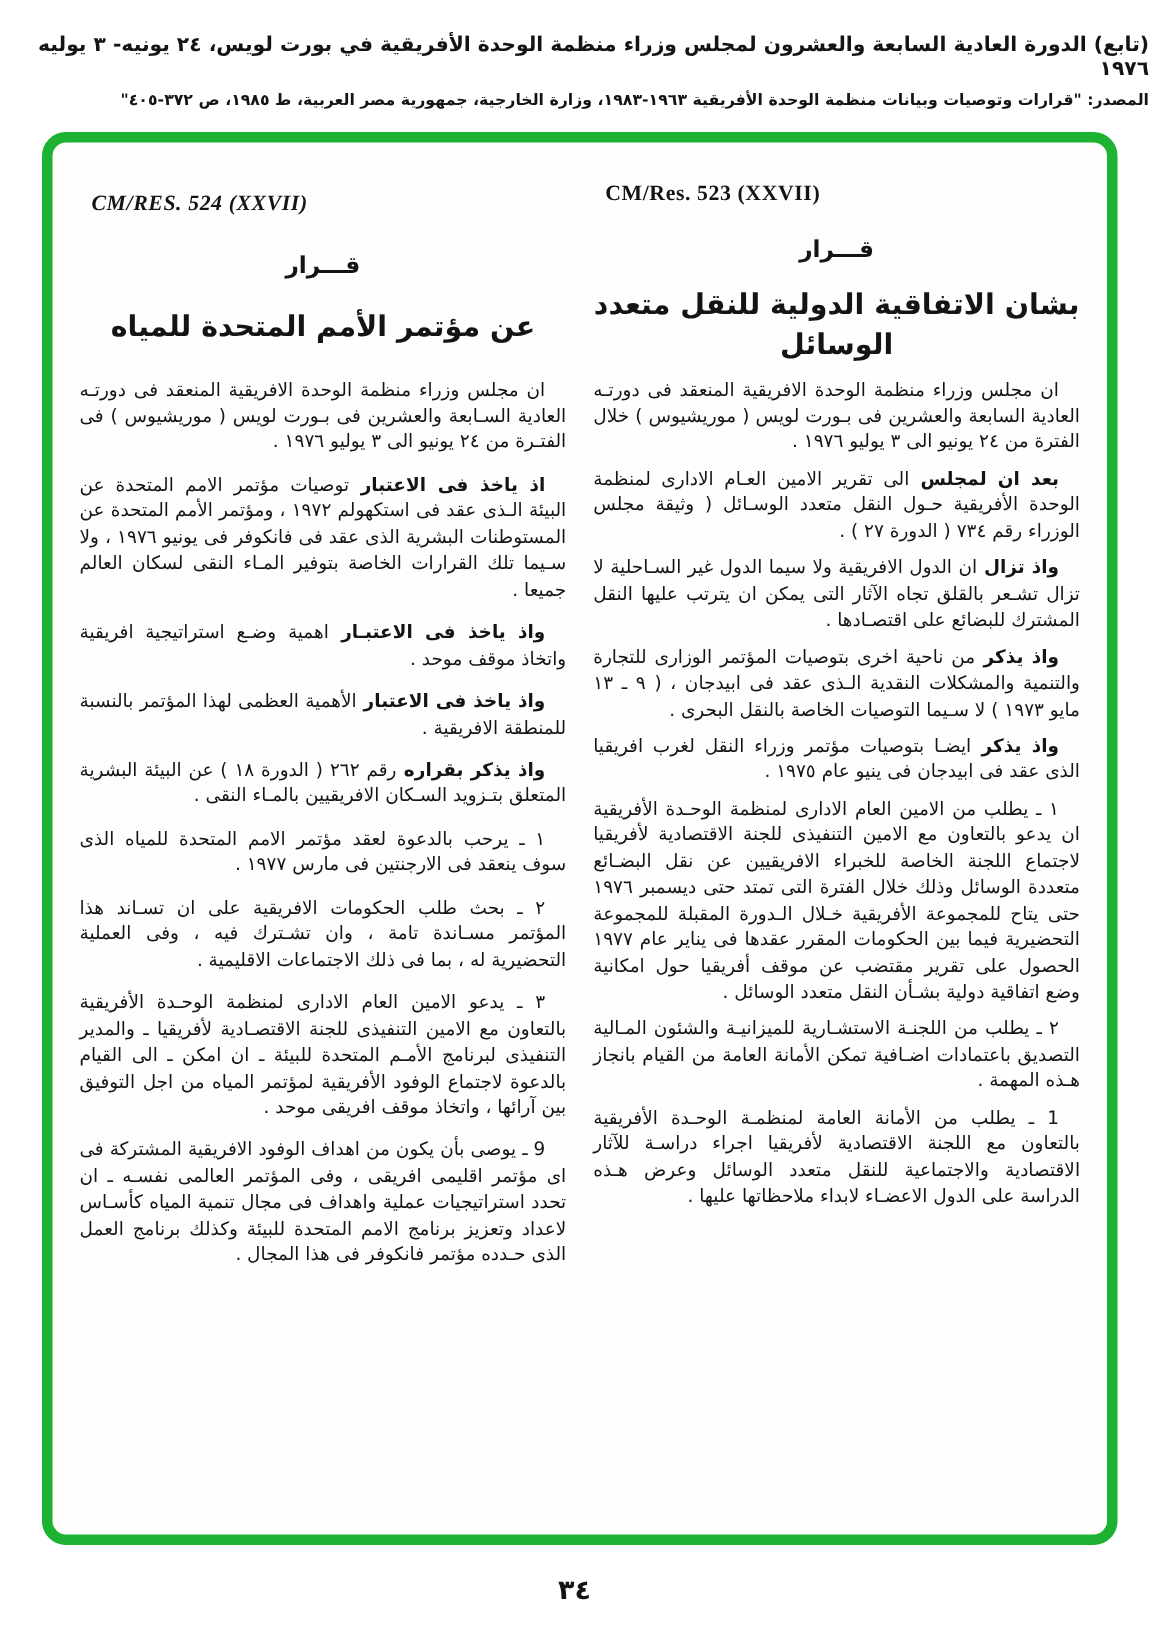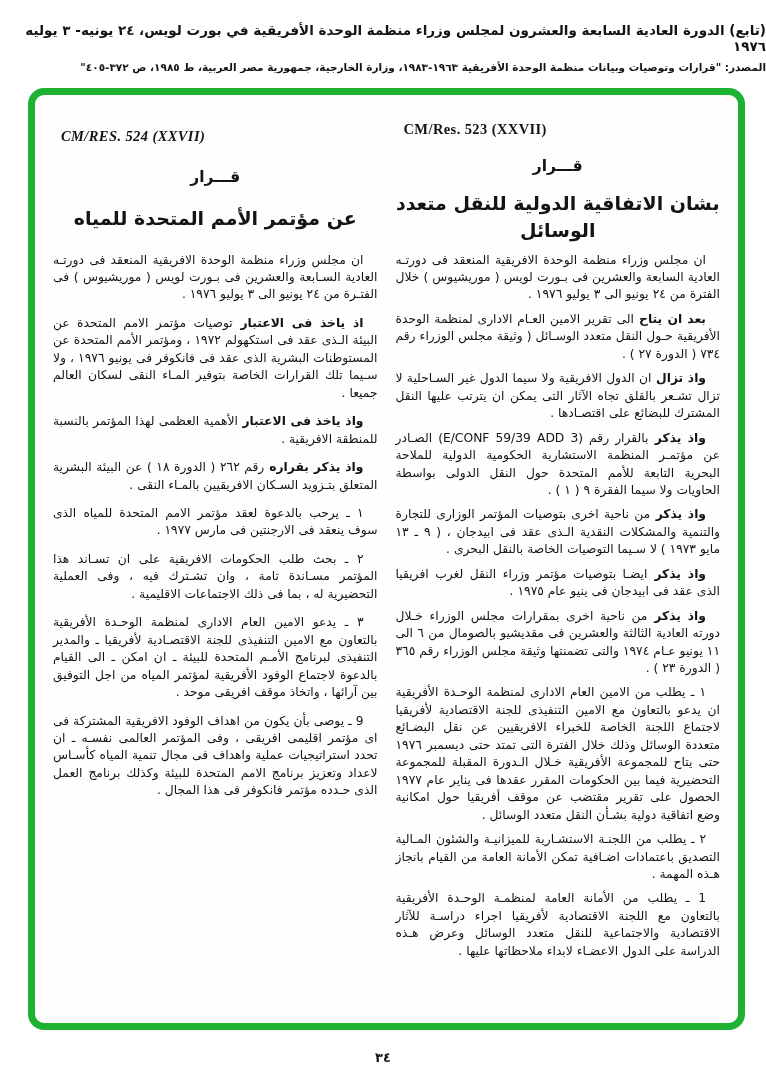--- a/index.html
+++ b/index.html
@@ -29,59 +29,58 @@
   .col-524 .doc-ref { margin-top: 9px; font-style: italic; }
   .res-title { text-align: center; font-weight: bold; font-size: 15.5px; margin-top: 15px; }
   .res-subtitle { text-align: center; font-weight: bold; font-size: 19px; margin-top: 13px; margin-bottom: 8px; }
   .col-524 .res-title { margin-top: 19px; }
   .col-524 .res-subtitle { margin-top: 17px; margin-bottom: 20px; }
   .para { margin: 7px 0 0 0; text-indent: 14px; }
   .col-524 .para { margin-top: 11px; }
   .para b { font-weight: bold; }
   .page-number {
     position: absolute; top: 1050px; left: 0; right: 0;
-    text-align: center; font-weight: bold; font-size: 13px;
+    text-align: center; font-weight: bold; font-size: 18px;
   }
 </style>
 </head>
 <body style="color: rgb(20, 20, 20); background: rgb(255, 255, 255);">
 
 <div class="top-header">
   <div class="hdr-line1">(تابع) الدورة العادية السابعة والعشرون لمجلس وزراء منظمة الوحدة الأفريقية في بورت لويس، ٢٤ يونيه- ٣ يوليه ١٩٧٦</div>
   <div class="hdr-line2">المصدر: "قرارات وتوصيات وبيانات منظمة الوحدة الأفريقية ١٩٦٣-١٩٨٣، وزارة الخارجية، جمهورية مصر العربية، ط ١٩٨٥، ص ٣٧٢-٤٠٥"</div>
 </div>
 
 <div class="doc-frame" style="border-color: rgb(29, 178, 49);">
   <div class="columns">
 
     <div class="col col-523">
       <div class="doc-ref">CM/Res. 523 (XXVII)</div>
       <div class="res-title">قـــرار</div>
       <div class="res-subtitle">بشان الاتفاقية الدولية للنقل متعدد الوسائل</div>
       <div>
           <p class="para">ان مجلس وزراء منظمة الوحدة الافريقية المنعقد فى دورتـه العادية السابعة والعشرين فى بـورت لويس ( موريشيوس ) خلال الفترة من ٢٤ يونيو الى ٣ يوليو ١٩٧٦ .</p>
-          <p class="para"><b>بعد ان يتاح </b>الى تقرير الامين العـام الادارى لمنظمة الوحدة الأفريقية حـول النقل متعدد الوسـائل ( وثيقة مجلس الوزراء رقم ٧٣٤ ( الدورة ٢٧ ) .</p>
+          <p class="para"><b>بعد ان لمجلس </b>الى تقرير الامين العـام الادارى لمنظمة الوحدة الأفريقية حـول النقل متعدد الوسـائل ( وثيقة مجلس الوزراء رقم ٧٣٤ ( الدورة ٢٧ ) .</p>
           <p class="para"><b>واذ تزال </b>ان الدول الافريقية ولا سيما الدول غير السـاحلية لا تزال تشـعر بالقلق تجاه الآثار التى يمكن ان يترتب عليها النقل المشترك للبضائع على اقتصـادها .</p>
-          <p class="para"><b>واذ يذكر </b>بالقرار رقم (E/CONF 59/39 ADD 3) الصـادر عن مؤتمـر المنظمة الاستشارية الحكومية الدولية للملاحة البحرية التابعة للأمم المتحدة حول النقل الدولى بواسطة الحاويات ولا سيما الفقرة ٩ ( ١ ) .</p>
           <p class="para"><b>واذ يذكر </b>من ناحية اخرى بتوصيات المؤتمر الوزارى للتجارة والتنمية والمشكلات النقدية الـذى عقد فى ابيدجان ، ( ٩ ـ ١٣ مايو ١٩٧٣ ) لا سـيما التوصيات الخاصة بالنقل البحرى .</p>
           <p class="para"><b>واذ يذكر </b>ايضـا بتوصيات مؤتمر وزراء النقل لغرب افريقيا الذى عقد فى ابيدجان فى ينيو عام ١٩٧٥ .</p>
-          <p class="para"><b>واذ يذكر </b>من ناحية اخرى بمقرارات مجلس الوزراء خـلال دورته العادية الثالثة والعشرين فى مقديشيو بالصومال من ٦ الى ١١ يونيو عـام ١٩٧٤ والتى تضمنتها وثيقة مجلس الوزراء رقم ٣٦٥ ( الدورة ٢٣ ) .</p>
           <p class="para">١ ـ يطلب من الامين العام الادارى لمنظمة الوحـدة الأفريقية ان يدعو بالتعاون مع الامين التنفيذى للجنة الاقتصادية لأفريقيا لاجتماع اللجنة الخاصة للخبراء الافريقيين عن نقل البضـائع متعددة الوسائل وذلك خلال الفترة التى تمتد حتى ديسمبر ١٩٧٦ حتى يتاح للمجموعة الأفريقية خـلال الـدورة المقبلة للمجموعة التحضيرية فيما بين الحكومات المقرر عقدها فى يناير عام ١٩٧٧ الحصول على تقرير مقتضب عن موقف أفريقيا حول امكانية وضع اتفاقية دولية بشـأن النقل متعدد الوسائل .</p>
           <p class="para">٢ ـ يطلب من اللجنـة الاستشـارية للميزانيـة والشئون المـالية التصديق باعتمادات اضـافية تمكن الأمانة العامة من القيام بانجاز هـذه المهمة .</p>
           <p class="para">1 ـ يطلب من الأمانة العامة لمنظمـة الوحـدة الأفريقية بالتعاون مع اللجنة الاقتصادية لأفريقيا اجراء دراسـة للآثار الاقتصادية والاجتماعية للنقل متعدد الوسائل وعرض هـذه الدراسة على الدول الاعضـاء لابداء ملاحظاتها عليها .</p>
         </div>
     </div>
 
     <div class="col col-524">
       <div class="doc-ref">CM/RES. 524 (XXVII)</div>
       <div class="res-title">قـــرار</div>
       <div class="res-subtitle">عن مؤتمر الأمم المتحدة للمياه</div>
       <div>
           <p class="para">ان مجلس وزراء منظمة الوحدة الافريقية المنعقد فى دورتـه العادية السـابعة والعشرين فى بـورت لويس ( موريشيوس ) فى الفتـرة من ٢٤ يونيو الى ٣ يوليو ١٩٧٦ .</p>
           <p class="para"><b>اذ ياخذ فى الاعتبار </b>توصيات مؤتمر الامم المتحدة عن البيئة الـذى عقد فى استكهولم ١٩٧٢ ، ومؤتمر الأمم المتحدة عن المستوطنات البشرية الذى عقد فى فانكوفر فى يونيو ١٩٧٦ ، ولا سـيما تلك القرارات الخاصة بتوفير المـاء النقى لسكان العالم جميعا .</p>
+          <p class="para"><b>واذ ياخذ فى الاعتبـار </b>اهمية وضـع استراتيجية افريقية واتخاذ موقف موحد .</p>
           <p class="para"><b>واذ ياخذ فى الاعتبار </b>الأهمية العظمى لهذا المؤتمر بالنسبة للمنطقة الافريقية .</p>
           <p class="para"><b>واذ يذكر بقراره </b>رقم ٢٦٢ ( الدورة ١٨ ) عن البيئة البشرية المتعلق بتـزويد السـكان الافريقيين بالمـاء النقى .</p>
           <p class="para">١ ـ يرحب بالدعوة لعقد مؤتمر الامم المتحدة للمياه الذى سوف ينعقد فى الارجنتين فى مارس ١٩٧٧ .</p>
           <p class="para">٢ ـ بحث طلب الحكومات الافريقية على ان تسـاند هذا المؤتمر مسـاندة تامة ، وان تشـترك فيه ، وفى العملية التحضيرية له ، بما فى ذلك الاجتماعات الاقليمية .</p>
           <p class="para">٣ ـ يدعو الامين العام الادارى لمنظمة الوحـدة الأفريقية بالتعاون مع الامين التنفيذى للجنة الاقتصـادية لأفريقيا ـ والمدير التنفيذى لبرنامج الأمـم المتحدة للبيئة ـ ان امكن ـ الى القيام بالدعوة لاجتماع الوفود الأفريقية لمؤتمر المياه من اجل التوفيق بين آرائها ، واتخاذ موقف افريقى موحد .</p>
           <p class="para">9 ـ يوصى بأن يكون من اهداف الوفود الافريقية المشتركة فى اى مؤتمر اقليمى افريقى ، وفى المؤتمر العالمى نفسـه ـ ان تحدد استراتيجيات عملية واهداف فى مجال تنمية المياه كأسـاس لاعداد وتعزيز برنامج الامم المتحدة للبيئة وكذلك برنامج العمل الذى حـدده مؤتمر فانكوفر فى هذا المجال .</p>
         </div>
     </div>
 
   </div>

